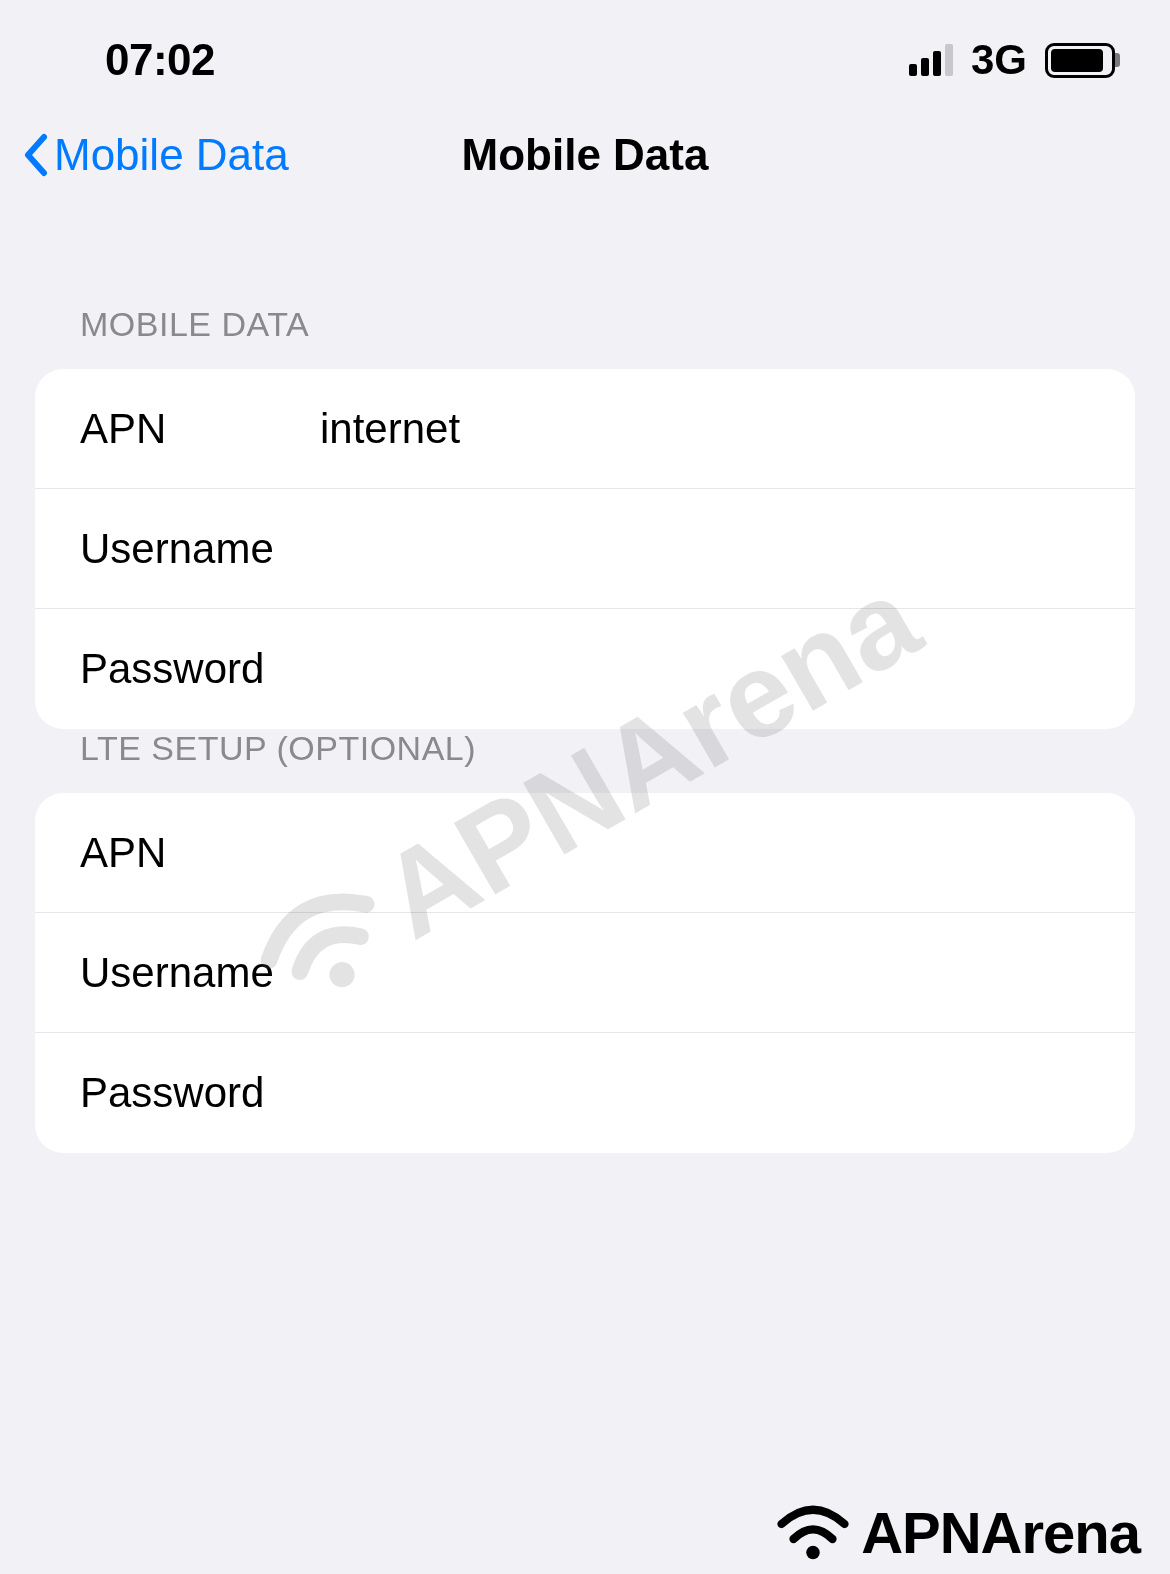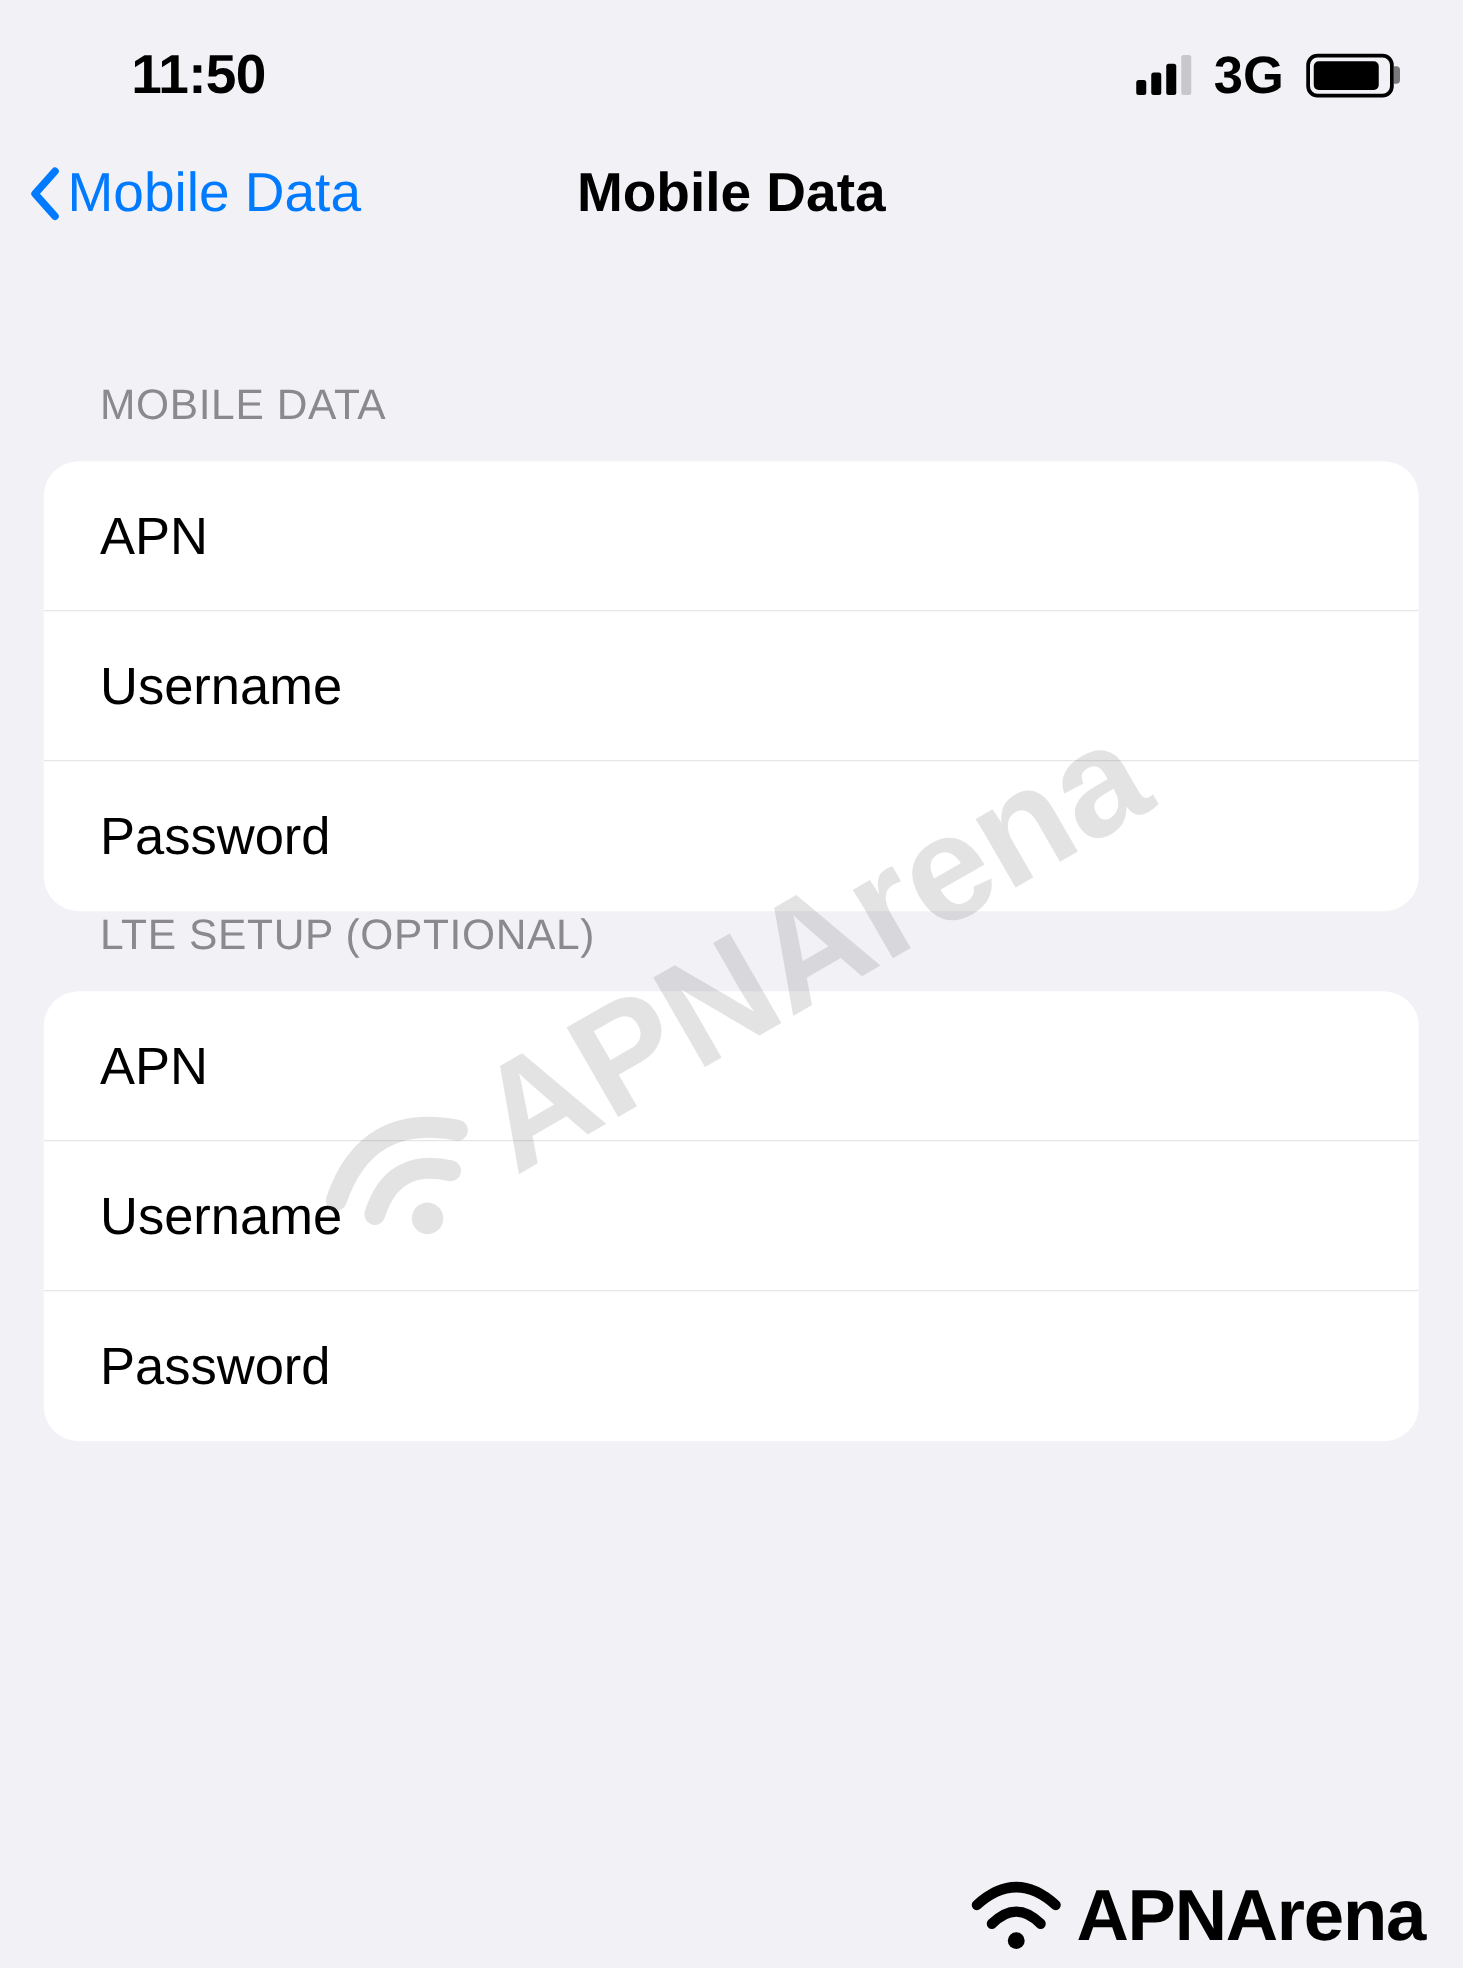--- a/index.html
+++ b/index.html
@@ -193,21 +193,21 @@
       font-size: 58px;
       font-weight: 700;
       color: #000;
       letter-spacing: -1px;
     }
   </style>
 </head>
 <body>
 
 <div class="status-bar">
-  <div class="time">11:50</div>
+  <div class="time">07:02</div>
   <div class="status-right">
     <div class="signal-bars">
       <div class="bar bar1"></div>
       <div class="bar bar2"></div>
       <div class="bar bar3"></div>
       <div class="bar bar4"></div>
     </div>
     <div class="network-type">3G</div>
     <div class="battery">
       <div class="battery-fill"></div>
@@ -225,20 +225,21 @@
   <div class="nav-title">Mobile Data</div>
 </div>
 
 <div class="content">
 
   <div class="section">
     <div class="section-header">MOBILE DATA</div>
     <div class="card">
       <div class="row">
         <div class="row-label">APN</div>
+        <input class="row-value" type="text" value="internet" style="">
       </div>
       <div class="row">
         <div class="row-label">Username</div>
         <input class="row-value" type="text" value="" style="">
       </div>
       <div class="row">
         <div class="row-label">Password</div>
         <input class="row-value" type="text" value="" style="">
       </div>
     </div>

